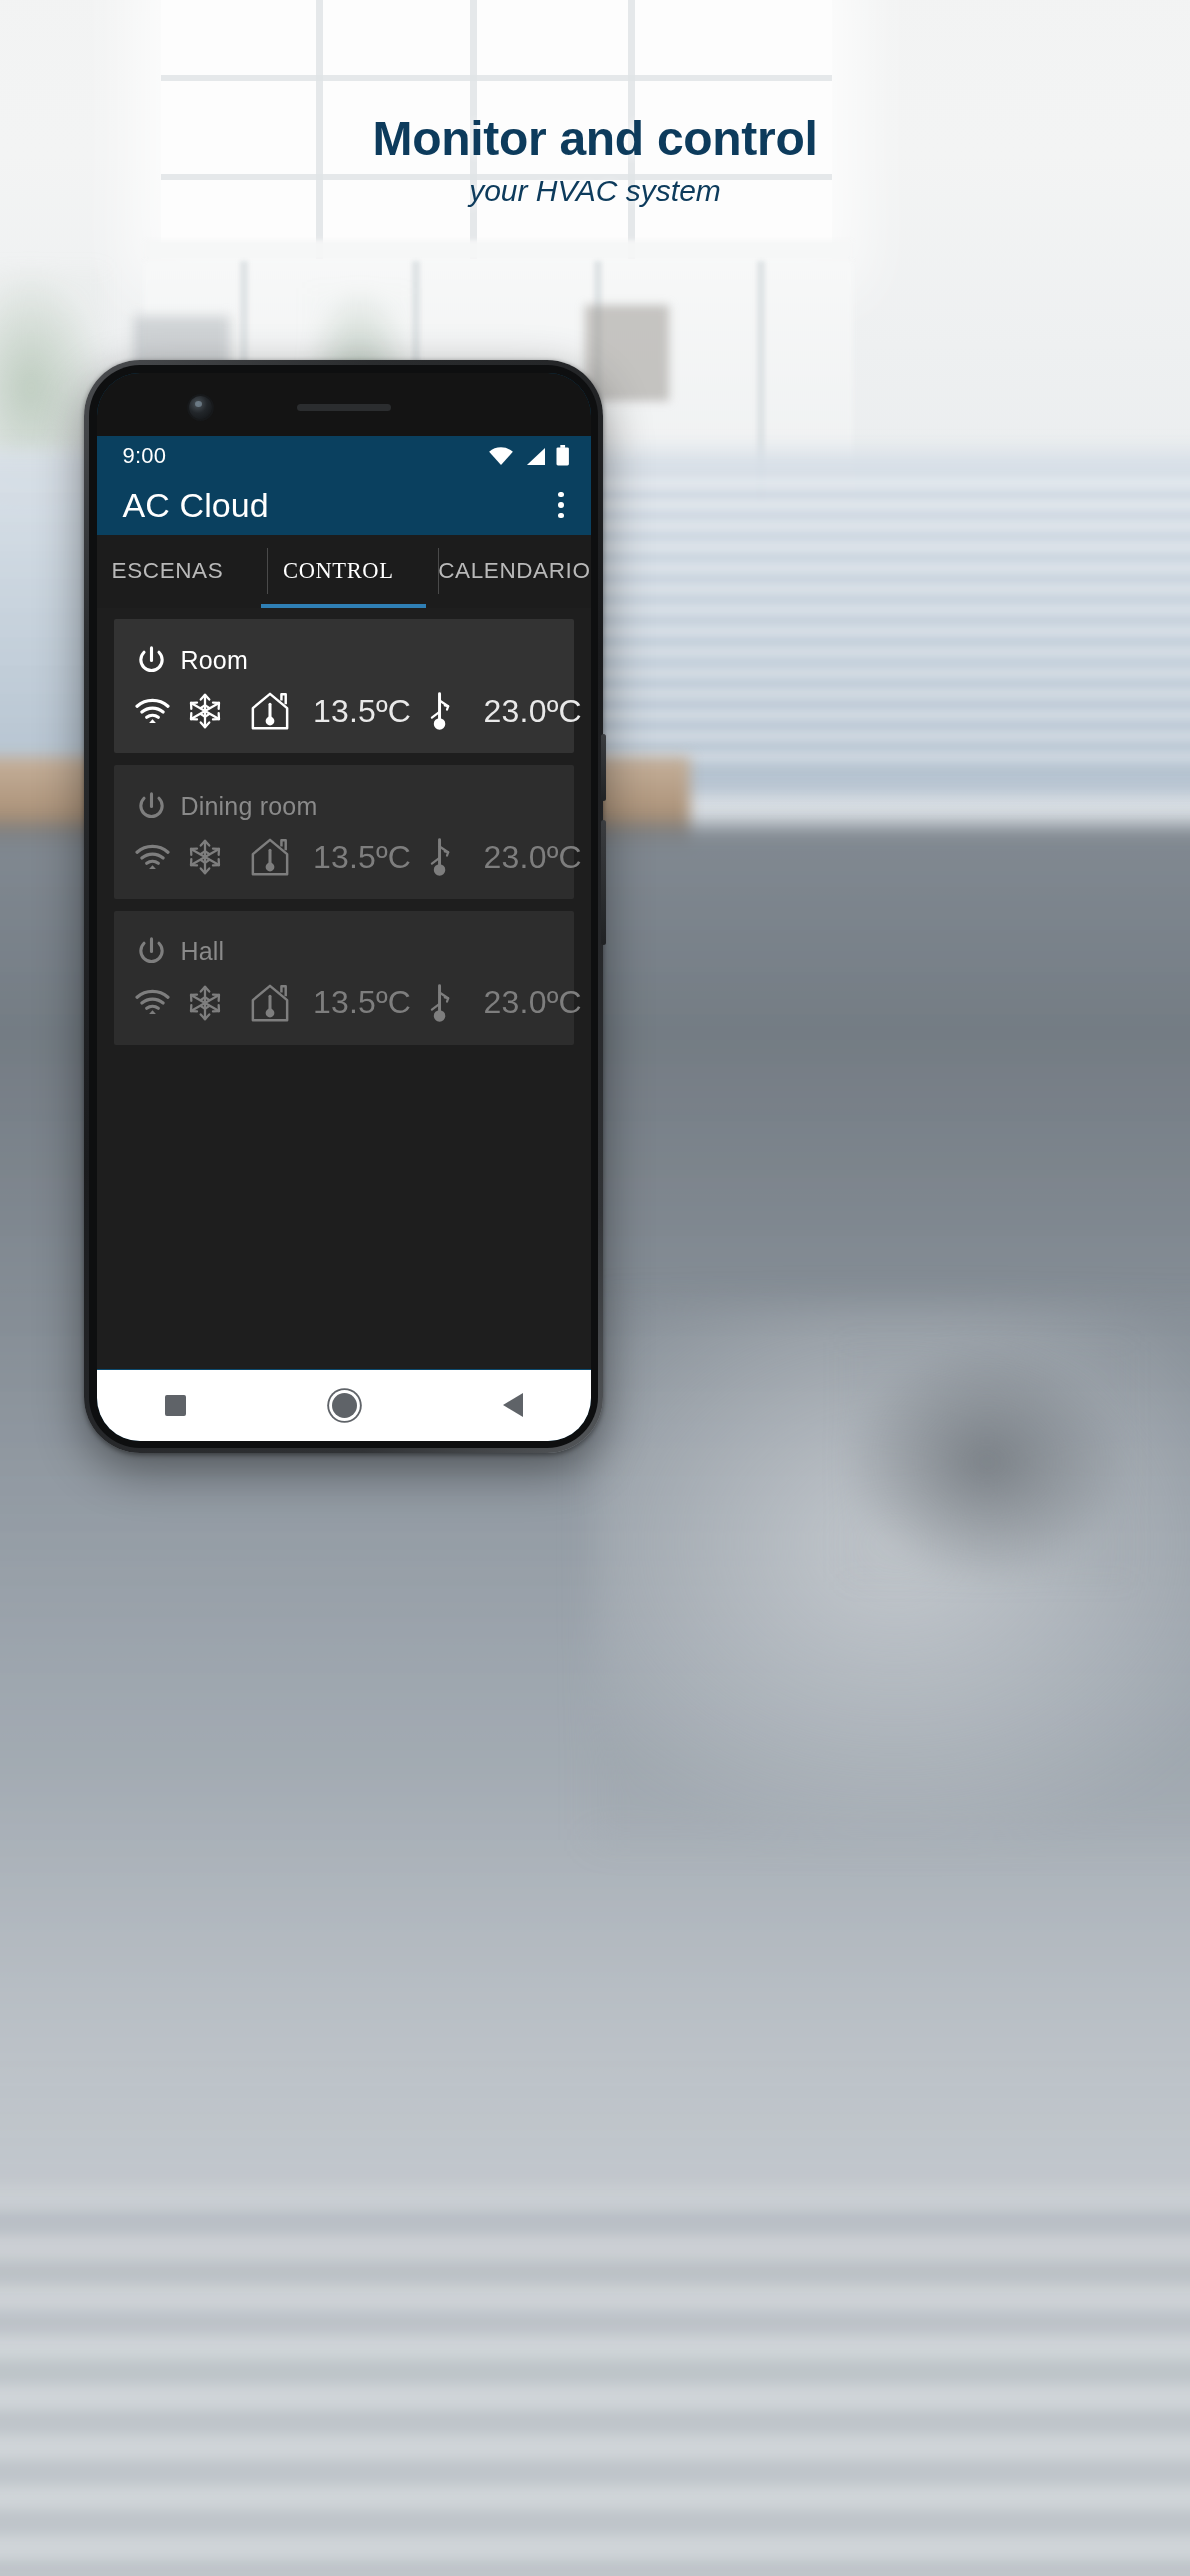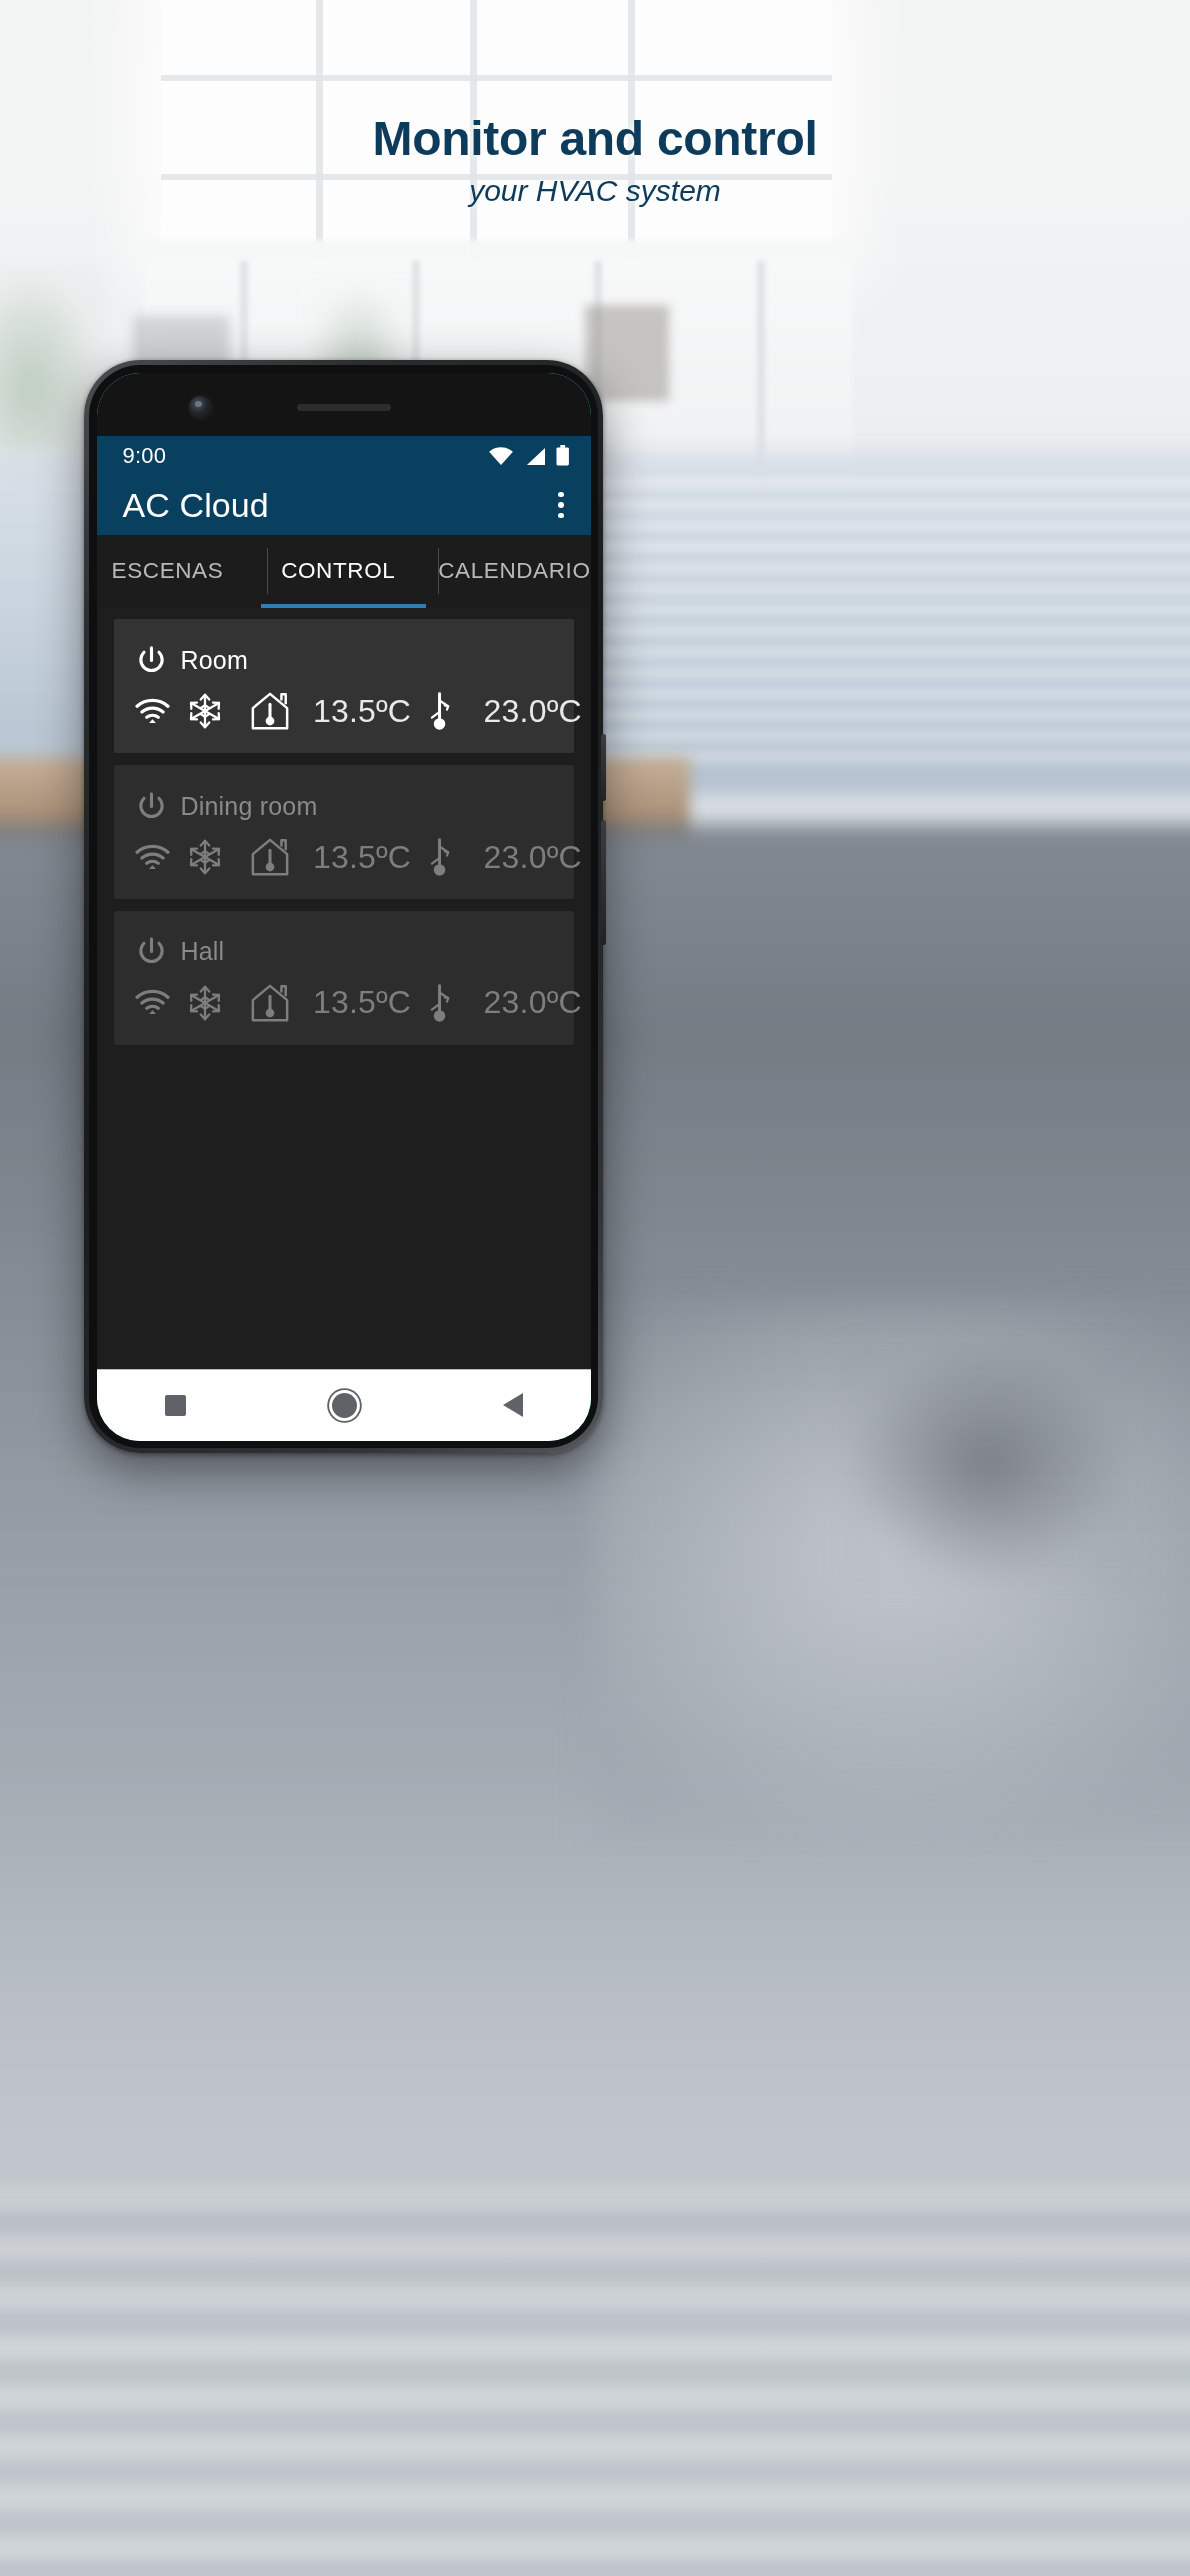--- a/index.html
+++ b/index.html
@@ -129,21 +129,21 @@
     background:linear-gradient(135deg,#4b4d50 0%,#2a2c2e 18%,#1a1b1d 50%,#313336 85%,#55585b 100%);
     box-shadow:0 17px 48px rgba(0,0,0,0.45), 0 1.9px 5.8px rgba(0,0,0,0.4);
   }
   .phone-edge {
     position:absolute; left:4.8px; top:4.8px; right:4.8px; bottom:4.8px;
     border-radius:51px;
     background:#0e0f10;
   }
   .phone-screen {
     position:absolute; left:12.5px; top:12.5px; right:12.5px; bottom:12.5px;
-    border-radius:43px; overflow:hidden; background:#5eead4;
+    border-radius:43px; overflow:hidden; background:#0c4a6e;
   }
   .side-btn {
     position:absolute; right:-2.9px; width:4.8px; border-radius:2.9px;
     background:linear-gradient(to bottom,#3a3c3f,#202224);
   }
   .side-btn-1 { top:374px; height:67px; }
   .side-btn-2 { top:460px; height:125px; }
 
   
   .phone-top {
@@ -184,21 +184,21 @@
 
   
   .tabs {
     display:flex; background:#1c1c1c; height:73px;
     align-items:stretch; position:relative;gap:29px;
   }
   .tab {
     flex:1; display:flex; align-items:center; justify-content:center;
     color:#b9b9b9; font-size:22.5px; letter-spacing:0.6px; position:relative;
   }
-  .tab.active { color:#ffffff; }
+  .tab.active { color:#ffffff;font-family:Liberation Serif, serif; }
   .tab + .tab::before {
     content:""; position:absolute; left:0; top:13.4px; bottom:13.4px;
     width:1px; background:#4a4a4a;
   }
   .tab-underline {
     position:absolute; bottom:0; left:33.333%; width:33.333%; height:3.8px;
     background:#2f7fb5;
   }
 
   

